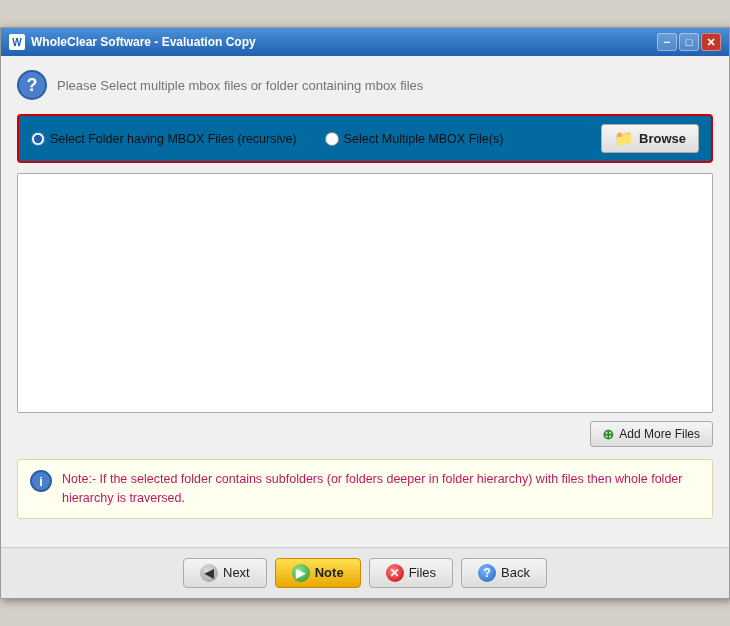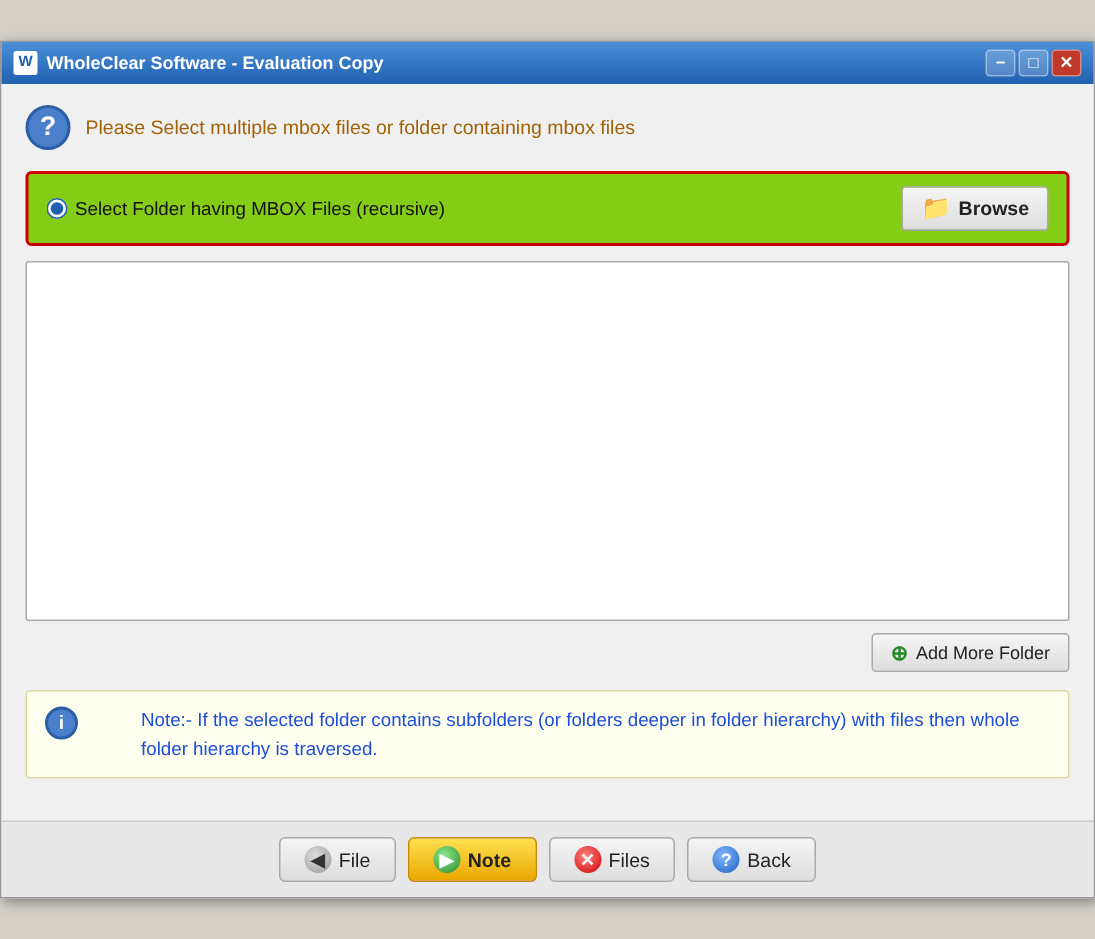--- a/index.html
+++ b/index.html
@@ -87,26 +87,26 @@
       align-items: center;
       justify-content: center;
       color: white;
       font-size: 18px;
       font-weight: bold;
       flex-shrink: 0;
       border: 2px solid #2a5fa5;
     }
     .header-text {
       font-size: 13px;
-      color: #a16207;
+      color: #737373;
     }
     .selection-bar {
       border: 2px solid #cc0000;
       border-radius: 4px;
-      background: #84cc16;
+      background: #0369a1;
       padding: 8px 12px;
       display: flex;
       align-items: center;
       gap: 16px;
       margin-bottom: 10px;
     }
     .radio-group {
       display: flex;
       align-items: center;
       gap: 6px;
@@ -194,23 +194,22 @@
       align-items: center;
       justify-content: center;
       color: white;
       font-size: 13px;
       font-weight: bold;
       flex-shrink: 0;
       border: 2px solid #2a5fa5;
     }
     .note-text {
       font-size: 12.5px;
-      color: #1d4ed8;
+      color: #be185d;
       line-height: 1.5;
-      margin-left: 32px;
     }
     .footer-bar {
       background: #e8e8e8;
       border-top: 1px solid #ccc;
       padding: 10px 16px;
       display: flex;
       align-items: center;
       justify-content: center;
       gap: 8px;
     }
@@ -289,47 +288,51 @@
       <span class="header-text">Please Select multiple mbox files or folder containing mbox files</span>
     </div>
 
     <div class="selection-bar">
       <div class="radio-group">
         <label class="radio-option">
           <input type="radio" name="mbox-mode" checked="" style="">
           <span class="radio-label">Select Folder having MBOX Files (recursive)</span>
         </label>
         <span class="separator"></span>
+        <label class="radio-option">
+          <input type="radio" name="mbox-mode" style="">
+          <span class="radio-label">Select Multiple MBOX File(s)</span>
+        </label>
       </div>
       <button class="browse-btn">
         <span class="folder-icon-browse">📁</span>
         <span>Browse</span>
       </button>
     </div>
 
     <div class="file-list-area"></div>
 
     <div class="add-more-row">
       <button class="add-more-btn">
         <span class="add-icon">⊕</span>
-        <span>Add More Folder</span>
+        <span>Add More Files</span>
       </button>
     </div>
 
     <div class="note-box">
       <div class="note-icon">i</div>
       <span class="note-text">Note:- If the selected folder contains subfolders (or folders deeper in folder hierarchy) with files then whole folder hierarchy is traversed.</span>
     </div>
 
   </div>
 
   <div class="footer-bar">
     <button class="footer-btn">
       <span class="btn-circle gray">◀</span>
-      <span>File</span>
+      <span>Next</span>
     </button>
     <button class="footer-btn next">
       <span class="btn-circle green">▶</span>
       <span>Note</span>
     </button>
     <button class="footer-btn">
       <span class="btn-circle red">✕</span>
       <span>Files</span>
     </button>
     <button class="footer-btn">

